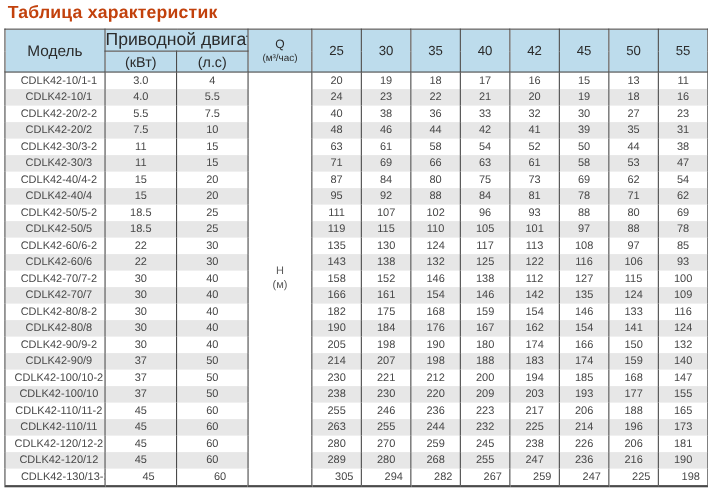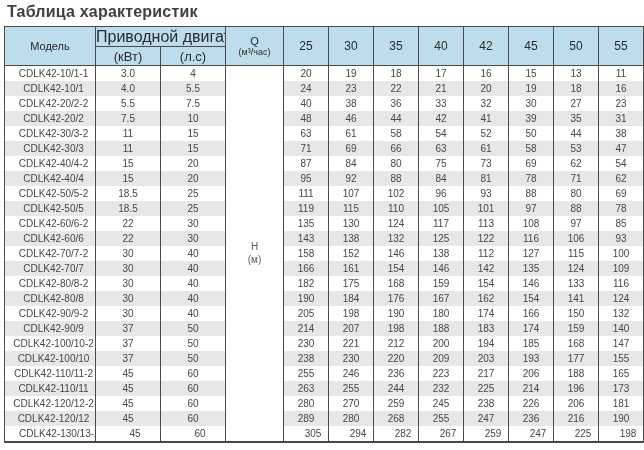--- a/index.html
+++ b/index.html
@@ -8,21 +8,21 @@
     background: #ffffff;
     width: 644px;
     height: 450px;
     overflow: hidden;
     font-family: "Liberation Sans", sans-serif;
   }
   .page-title {
     margin: 3px 0 5px 7px;
     font-size: 16px;
     font-weight: bold;
-    color: #404040;
+    color: #c2410c;
     letter-spacing: 0.2px;
   }
   table.spec {
     border-collapse: collapse;
     table-layout: fixed;
     margin-left: 4px;
     width: 639px;
   }
   table.spec th, table.spec td {
     padding: 0;
@@ -32,21 +32,21 @@
   }
   
   thead th {
     background: #bddcec;
     border: 1px solid #4a4a4a;
     color: #2b2b2b;
     font-weight: normal;
   }
   .hrow-1 { height: 20px; }
   .hrow-2 { height: 19px; }
-  th.model-h { font-size: 11px; margin-top: 40px; }
+  th.model-h { font-size: 14px; margin-top: 40px; }
   th.motor-group-h { font-size: 16px; }
   th.unit-h { font-size: 13px; }
   th.q-h { font-size: 11px; line-height: 1.15; }
   th.q-h .q-sub { font-size: 9px; }
   th.flow-h { font-size: 12px; }
   
   tbody td {
     height: 15px;
     font-size: 10px;
     color: #474747;

